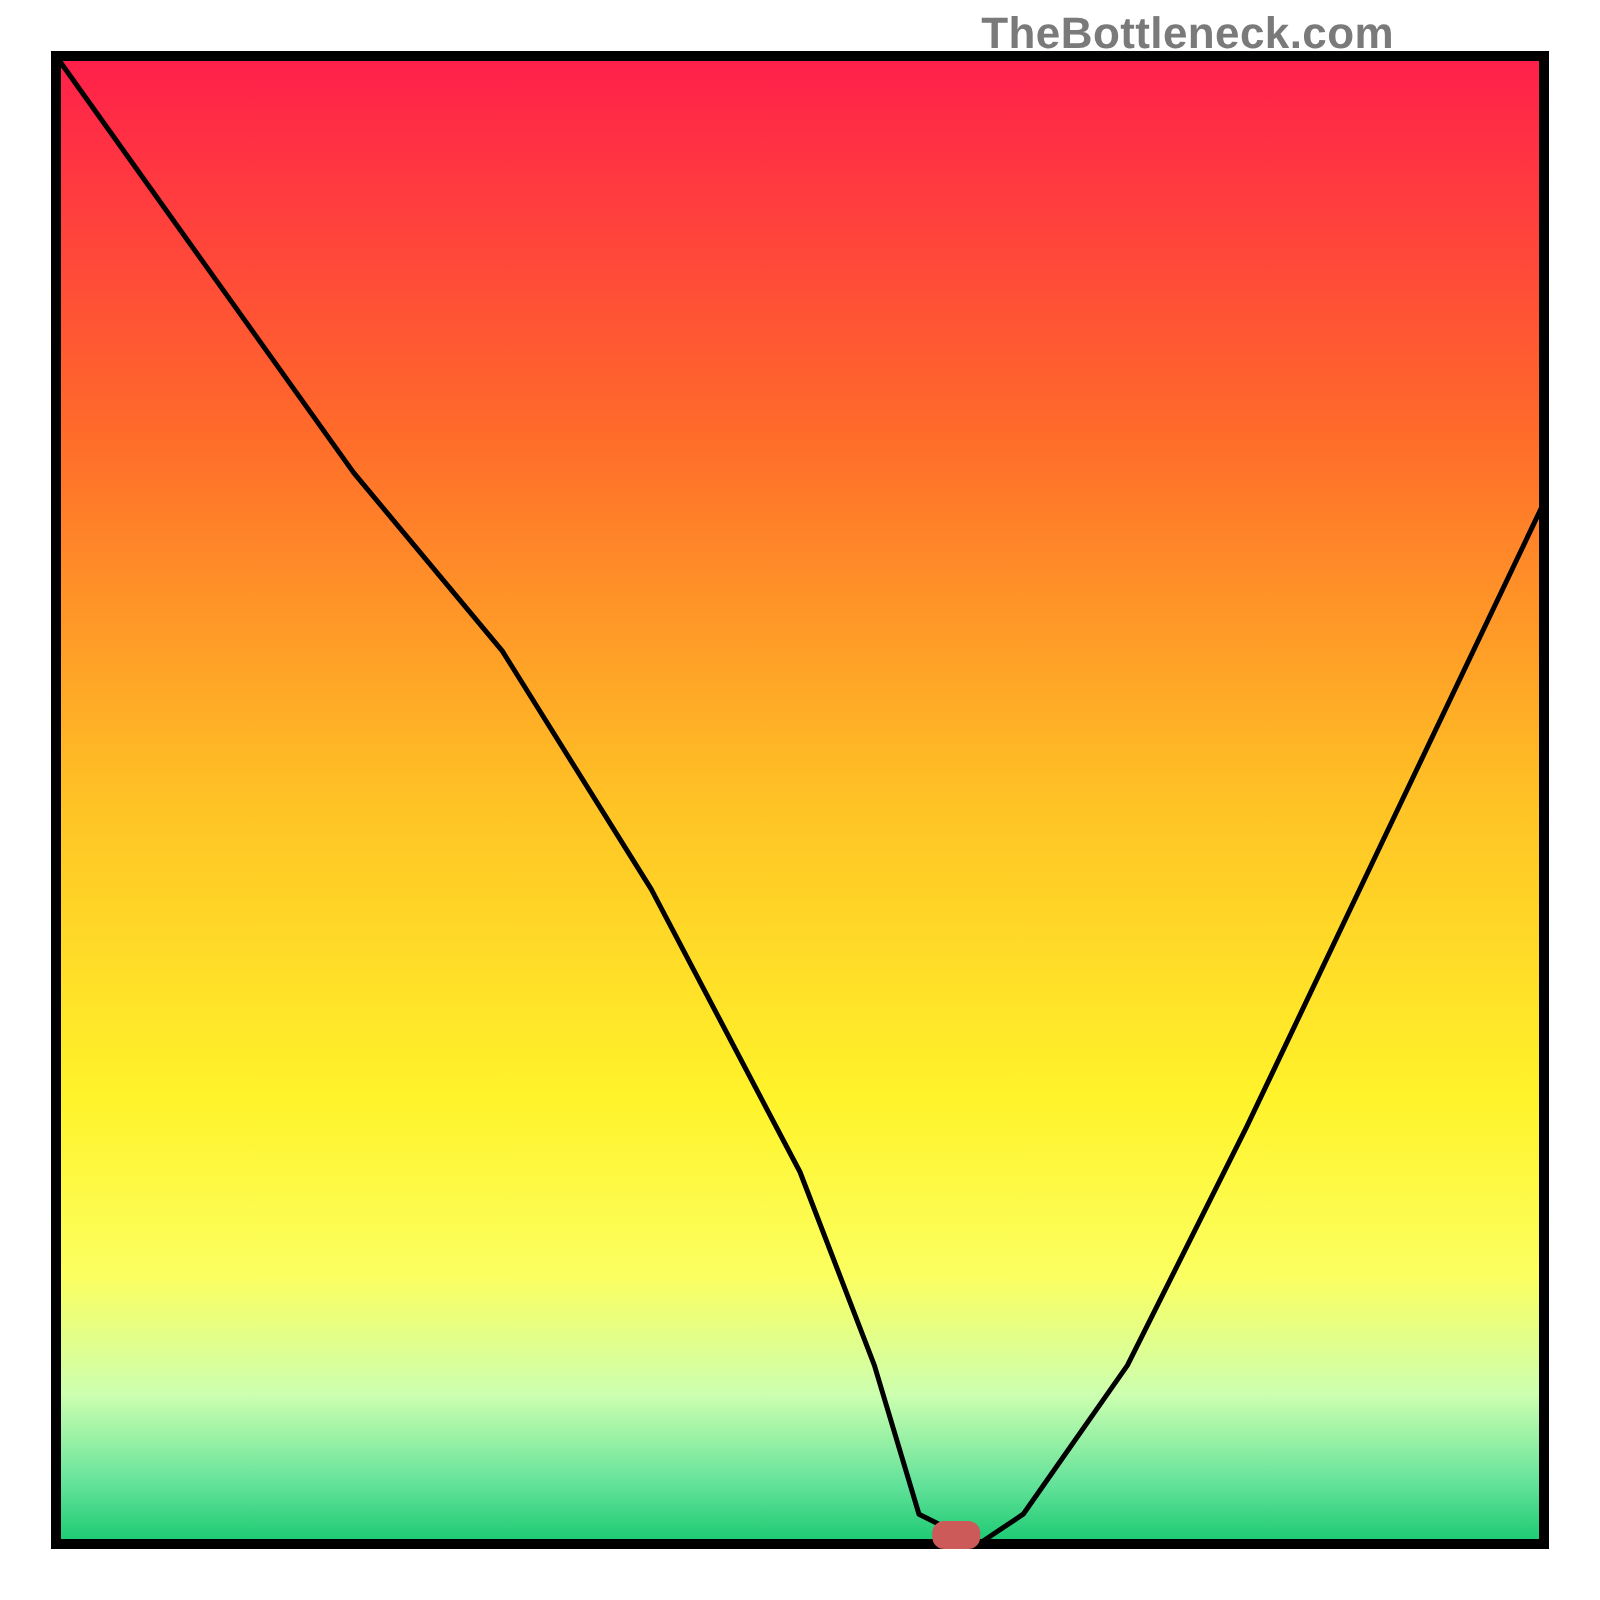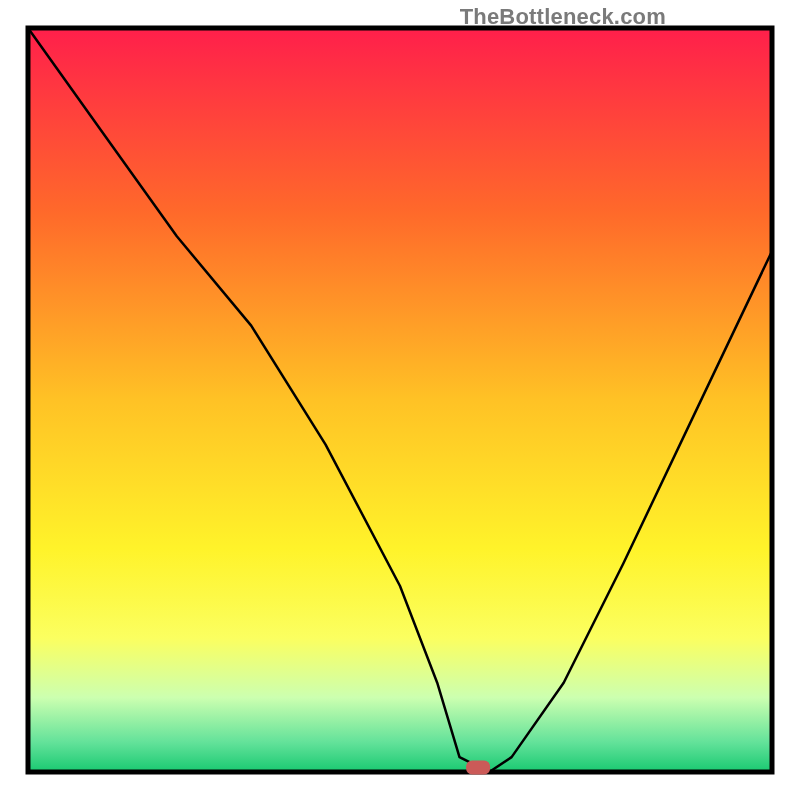--- a/index.html
+++ b/index.html
@@ -7,20 +7,21 @@
     padding: 0;
     width: 800px;
     height: 800px;
     background: #ffffff;
     font-family: Arial, Helvetica, sans-serif;
   }
   .container {
     position: relative;
     width: 676px;
     height: 800px;
+    padding-left: 31px;
   }
   .watermark {
     position: absolute;
     top: 4px;
     right: 10px;
     font-size: 22px;
     font-weight: bold;
     color: #7a7a7a;
     letter-spacing: 0.2px;
     z-index: 30;

